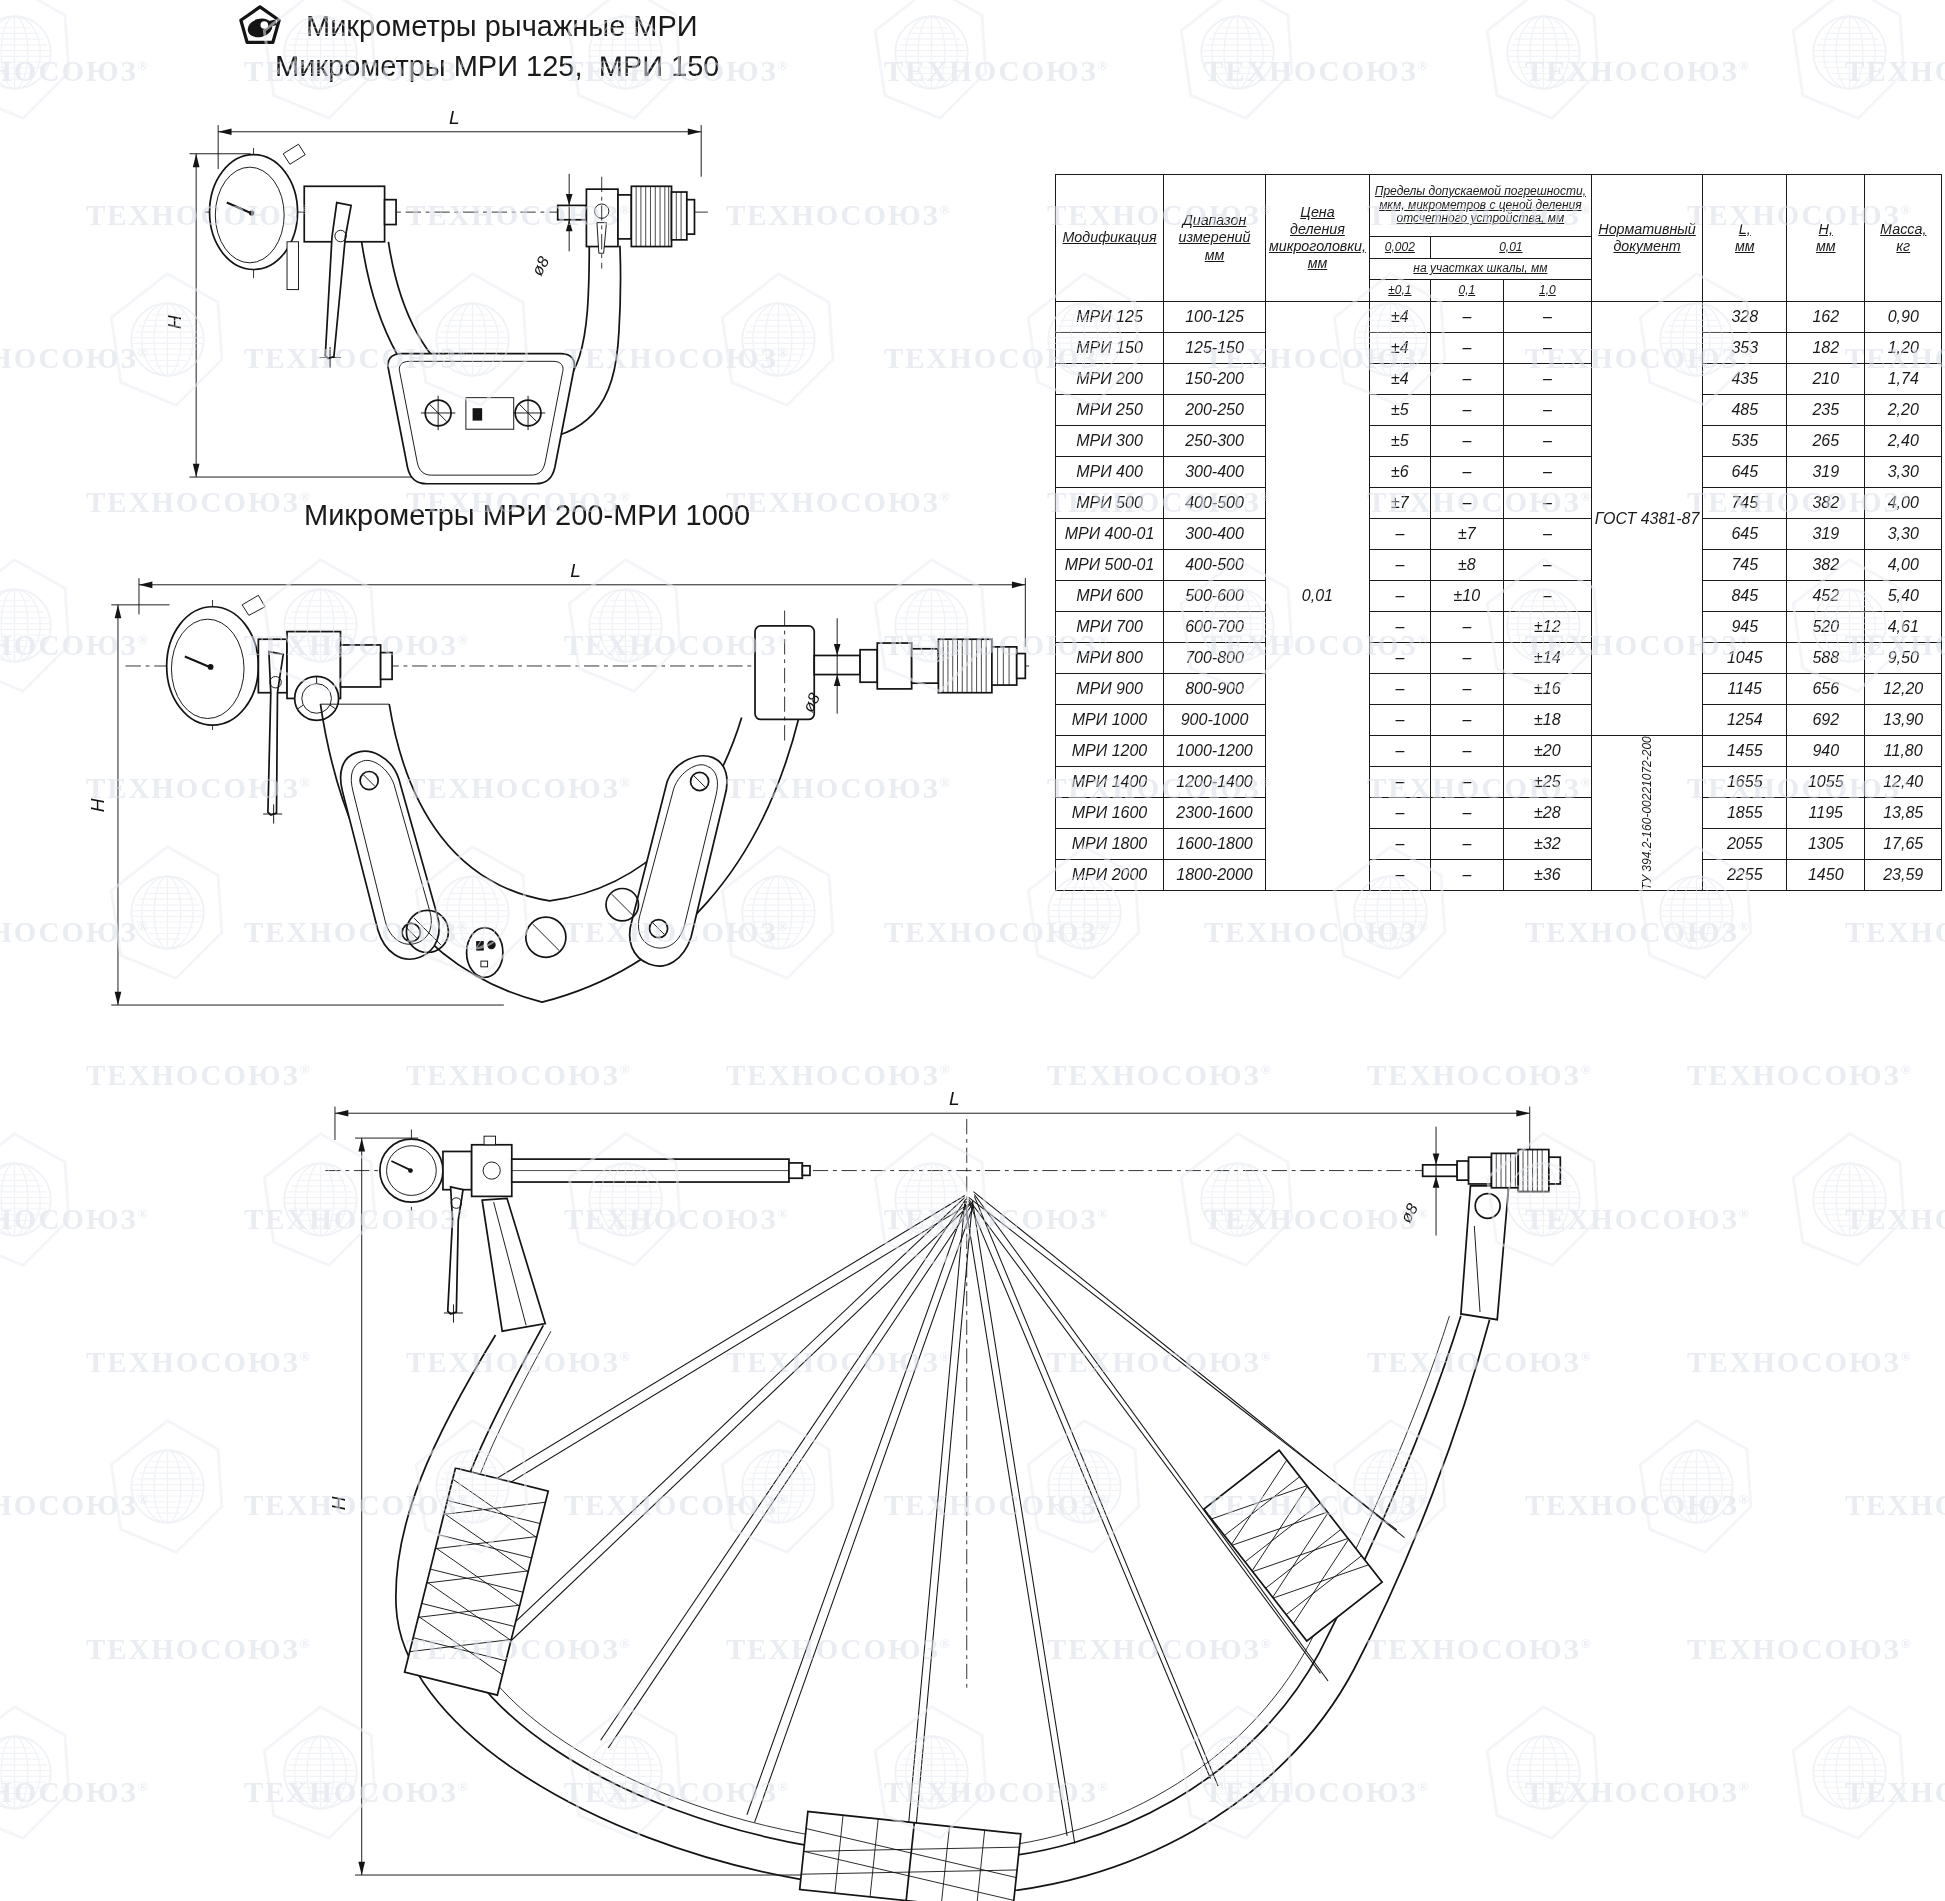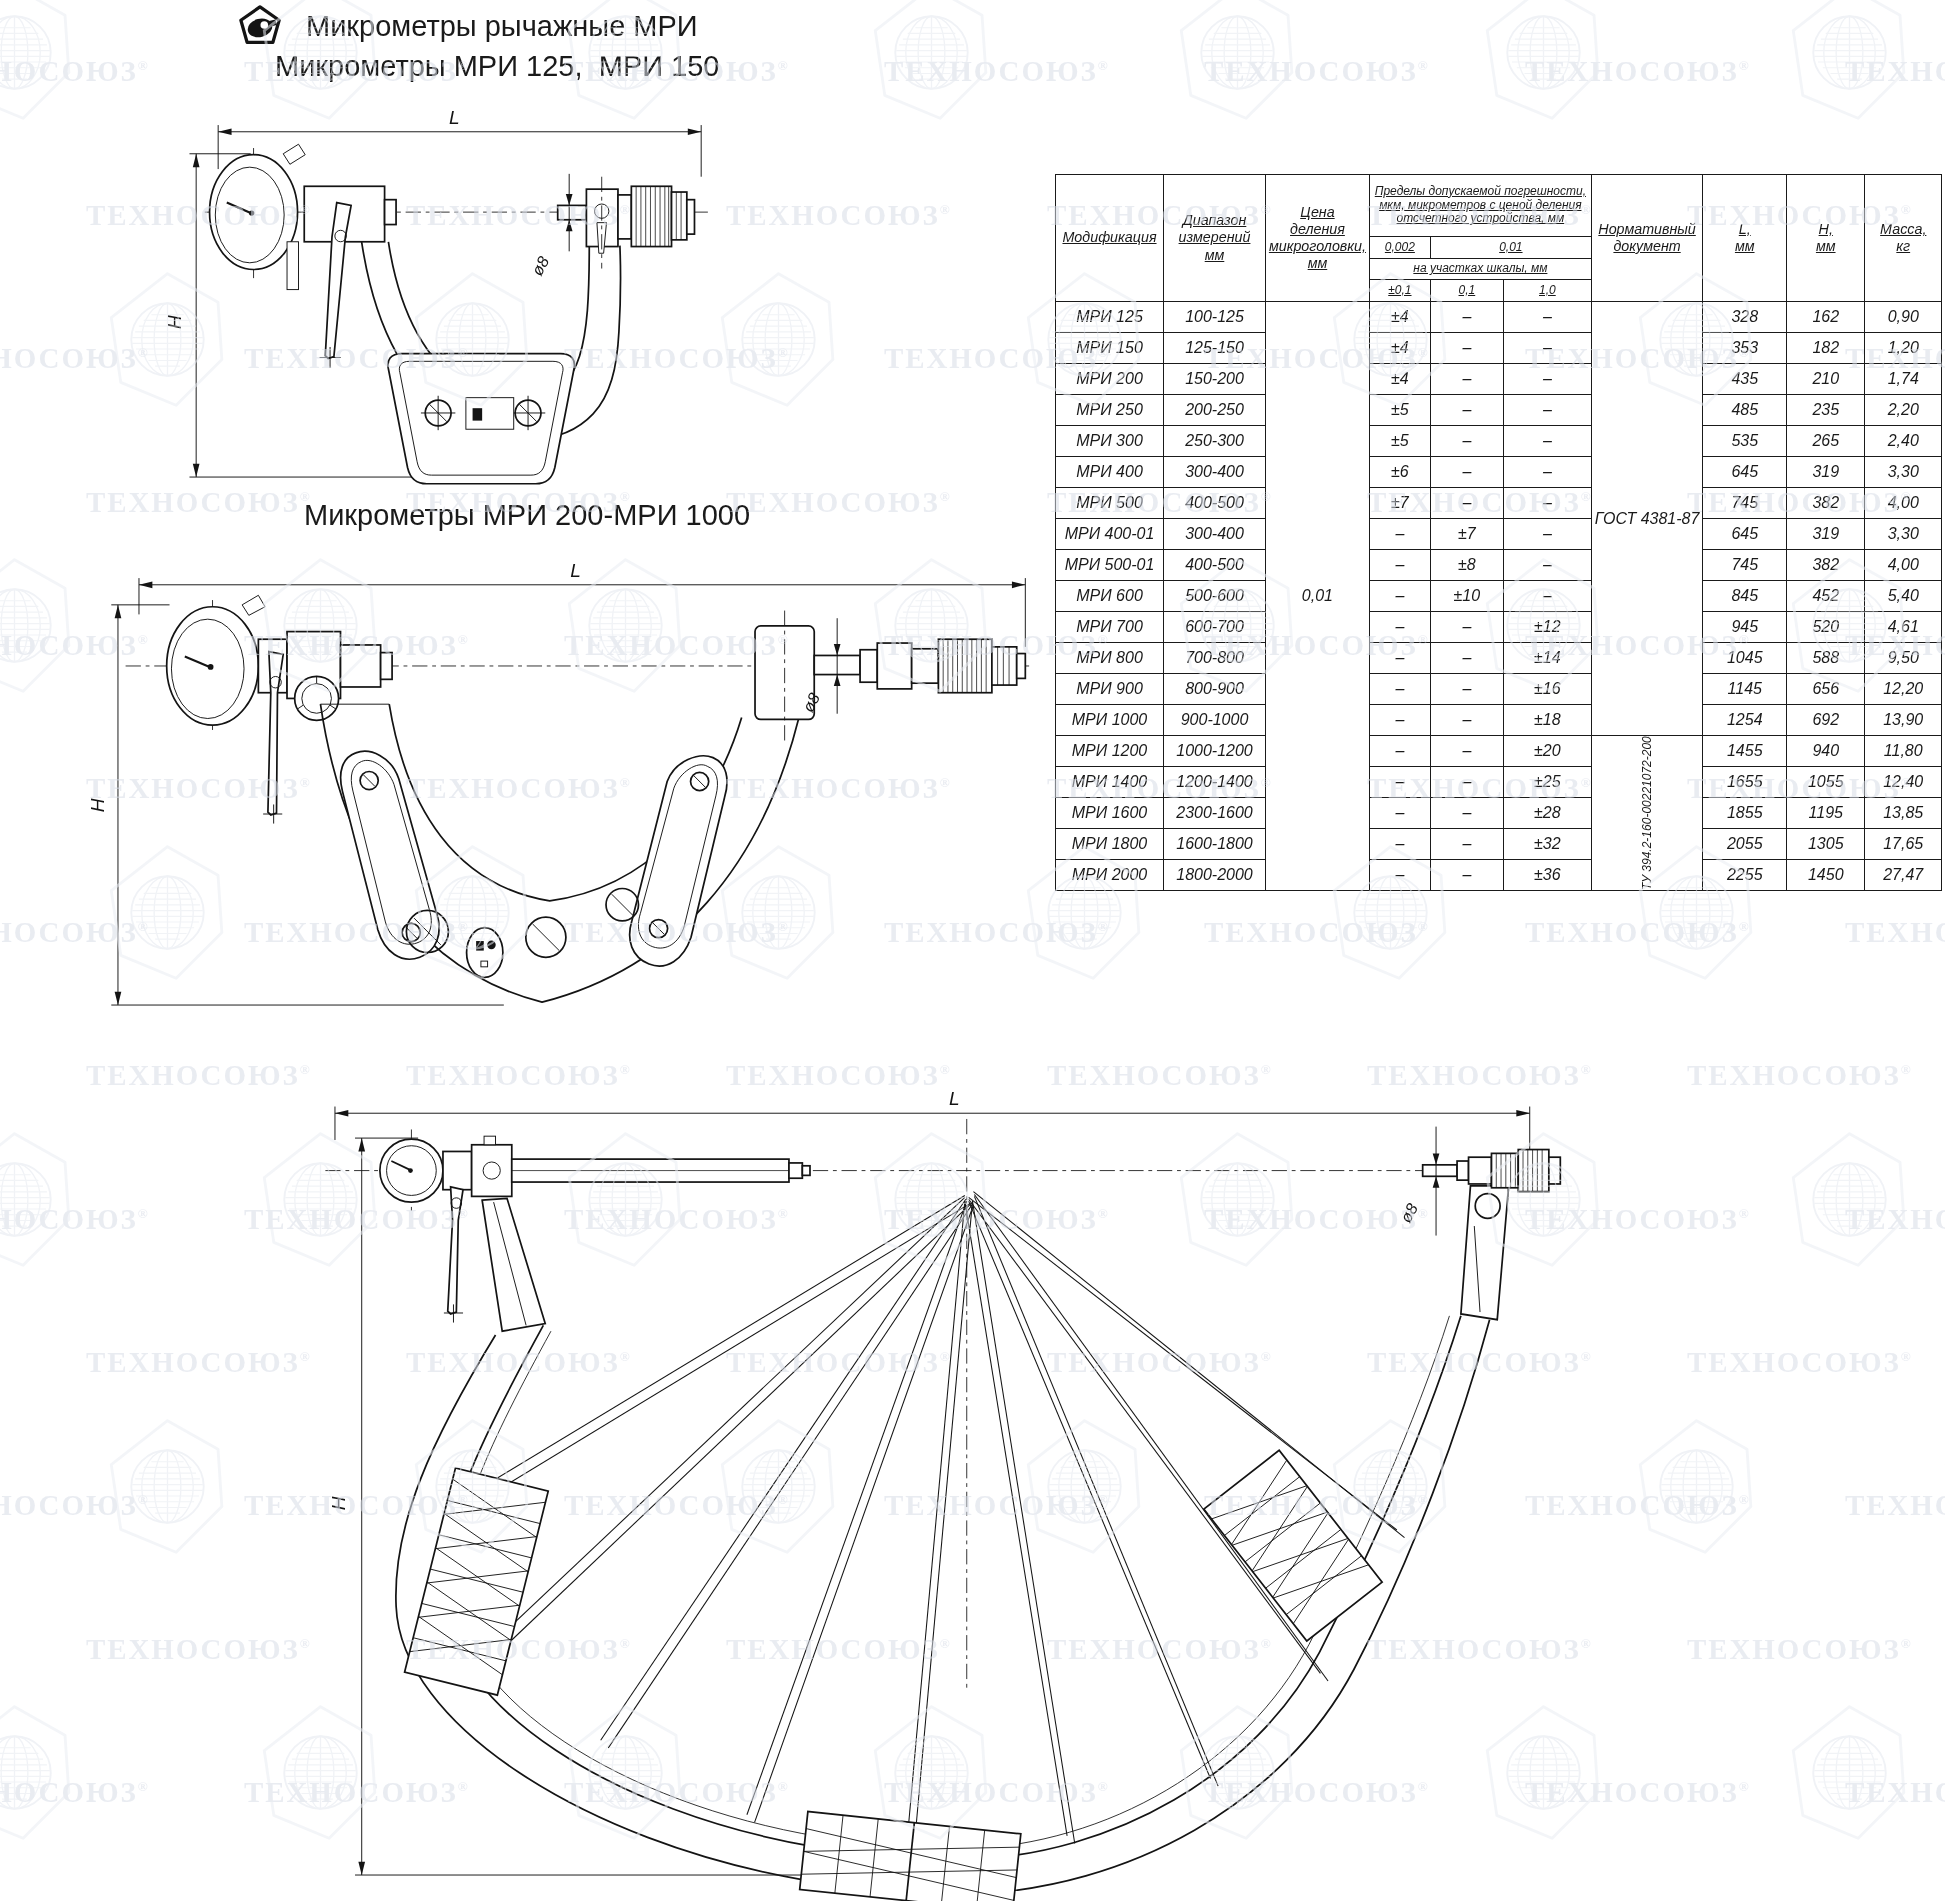--- a/index.html
+++ b/index.html
@@ -577,21 +577,21 @@
           <td>17,65</td>
         </tr>
         <tr>
           <td>МРИ 2000</td>
           <td>1800-2000</td>
           <td>–</td>
           <td>–</td>
           <td>±36</td>
           <td>2255</td>
           <td>1450</td>
-          <td>27,47</td>
+          <td>23,59</td>
         </tr>
       </tbody>
   </table>
 
   <div id="wm-layer">
       <svg class="wm-globe" width="143" height="143" viewBox="0 0 150 150" style="left: -57px; top: -19px;">
       <path fill="none" stroke="#eaedf3" stroke-width="3" stroke-linejoin="round" d="M75,6 L128,36 L132,96 L84,144 L26,120 L16,52 Z"></path>
       <circle cx="75" cy="75" r="38" fill="none" stroke="#e4e8ef" stroke-width="2"></circle>
       <ellipse cx="75" cy="75" rx="14" ry="38" fill="none" stroke="#e4e8ef" stroke-width="1.4"></ellipse>
       <ellipse cx="75" cy="75" rx="27" ry="38" fill="none" stroke="#e4e8ef" stroke-width="1.4"></ellipse>

